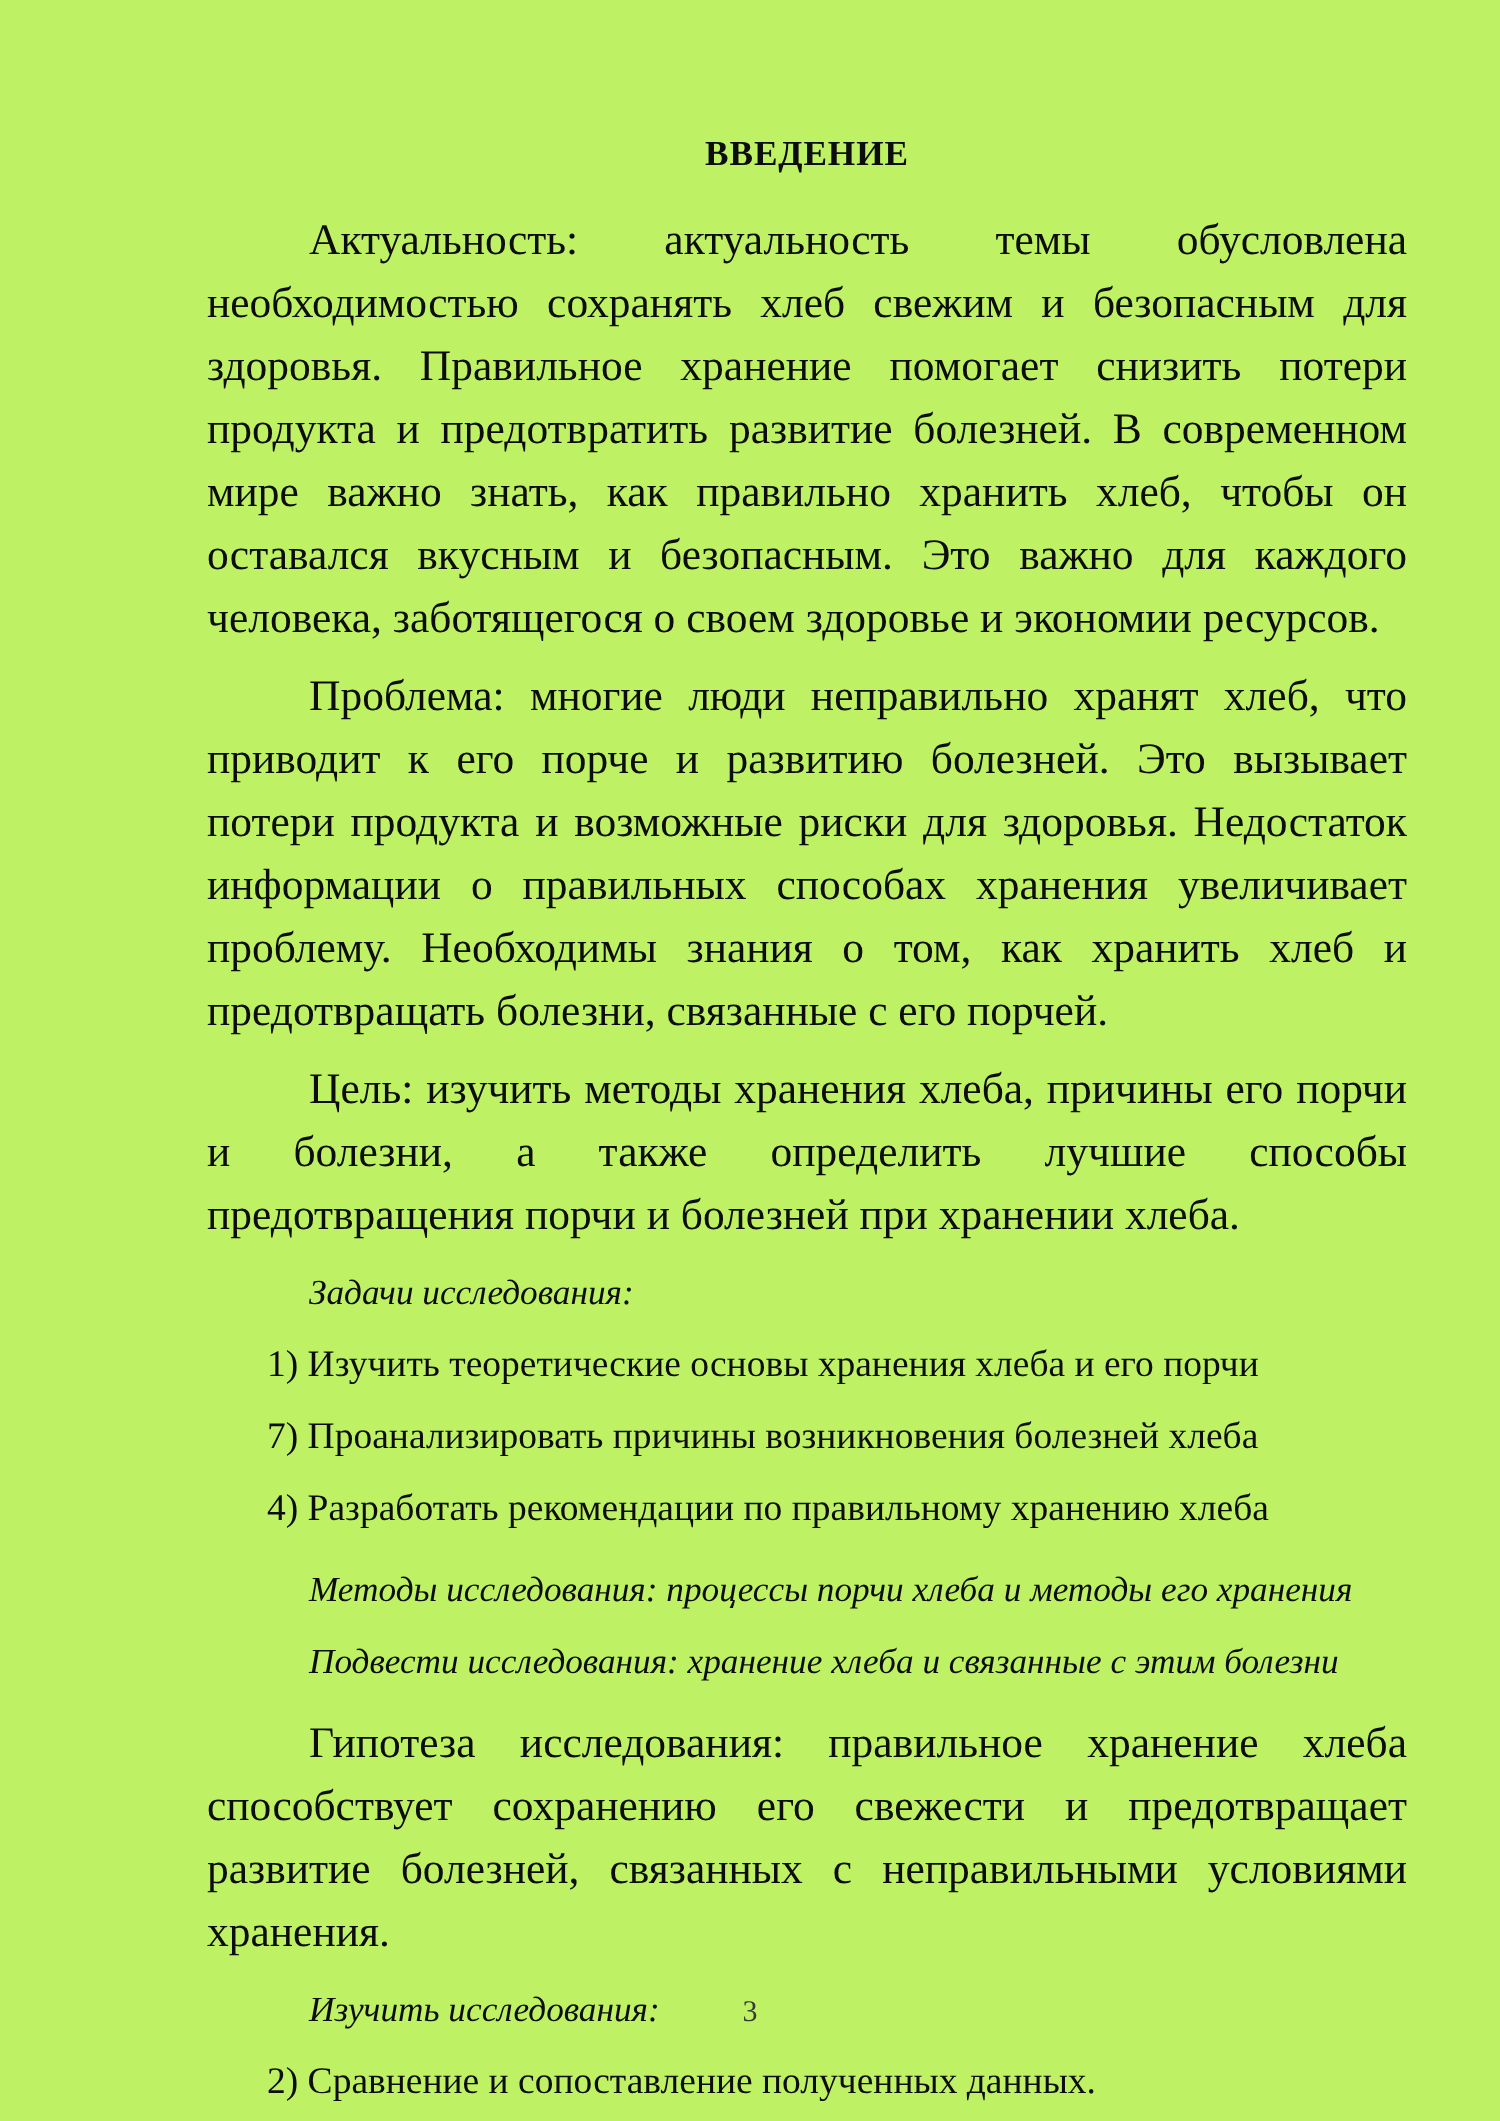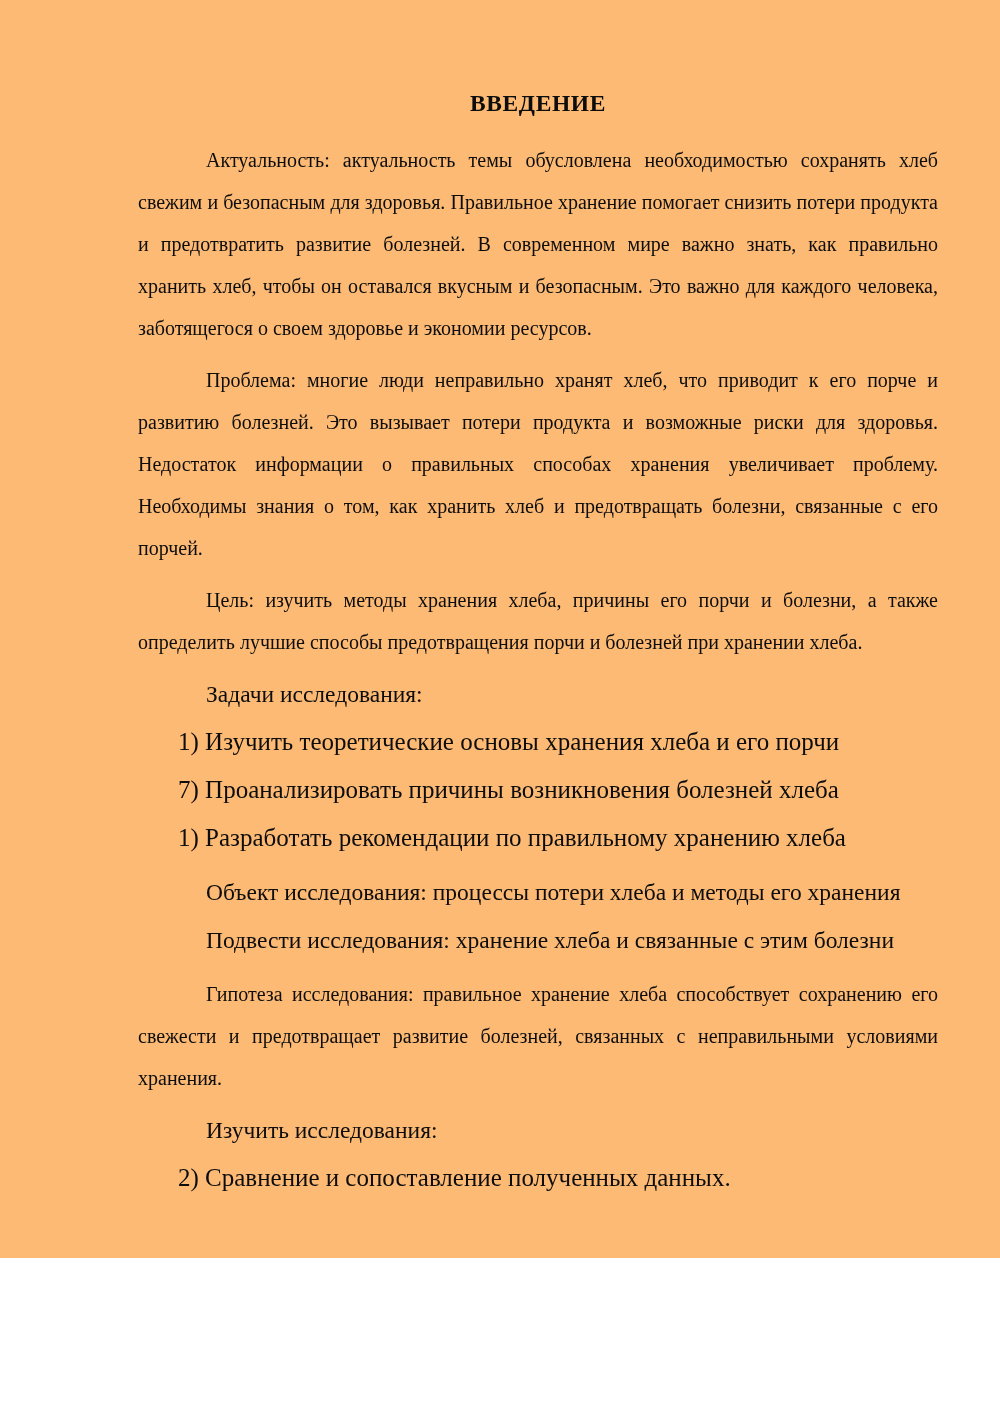--- a/index.html
+++ b/index.html
@@ -8,58 +8,59 @@
     padding: 0;
     background: #ffffff;
   }
   body {
     font-family: "Liberation Serif", "DejaVu Serif", serif;
     color: #0d0d0d;
   }
   .page {
     position: relative;
     width: 1000px;
-    height: 1258px;
+    height: 1414px;
     margin: 0 auto;
-    background: #fdba74;
+    background: #bef264;
     box-sizing: border-box;
     overflow: hidden;
   }
   .content {
     position: absolute;
     left: 138px;
     top: 88px;
     width: 800px;
   }
   .doc-title {
     text-align: center;
     font-weight: bold;
     font-size: 23.5px;
     letter-spacing: 0.6px;
     margin: 0 0 20px 0;
     line-height: 1.3;
   }
   .para {
     text-align: justify;
     text-justify: inter-word;
-    font-size: 20px;
+    font-size: 29px;
     line-height: 42px;
     margin: 0 0 10px 0;
     text-indent: 68px;
     hyphens: none;
   }
   .para:last-child {
     margin-bottom: 0;
   }
   .label-line {
     font-size: 23.5px;
     line-height: 42px;
     margin: 0 0 6px 0;
     padding-left: 68px;
     text-align: left;
+    font-style: italic;
   }
   .list {
     list-style: none;
     margin: 0 0 6px 0;
     padding: 0;
   }
   .list-item {
     font-size: 25px;
     line-height: 42px;
     padding-left: 40px;
@@ -90,26 +91,26 @@
 
     <p class="para">Проблема: многие люди неправильно хранят хлеб, что приводит к его порче и развитию болезней. Это вызывает потери продукта и возможные риски для здоровья. Недостаток информации о правильных способах хранения увеличивает проблему. Необходимы знания о том, как хранить хлеб и предотвращать болезни, связанные с его порчей.</p>
 
     <p class="para">Цель: изучить методы хранения хлеба, причины его порчи и болезни, а также определить лучшие способы предотвращения порчи и болезней при хранении хлеба.</p>
 
     <div class="label-line">Задачи исследования:</div>
 
     <ul class="list">
       <li class="list-item">1) Изучить теоретические основы хранения хлеба и его порчи</li>
       <li class="list-item">7) Проанализировать причины возникновения болезней хлеба</li>
-      <li class="list-item">1) Разработать рекомендации по правильному хранению хлеба</li>
+      <li class="list-item">4) Разработать рекомендации по правильному хранению хлеба</li>
     </ul>
 
     <div class="spacer-sm"></div>
 
-    <div class="label-line">Объект исследования: процессы потери хлеба и методы его хранения</div>
+    <div class="label-line">Методы исследования: процессы порчи хлеба и методы его хранения</div>
 
     <div class="label-line">Подвести исследования: хранение хлеба и связанные с этим болезни</div>
 
     <div class="spacer-sm"></div>
 
     <p class="para">Гипотеза исследования: правильное хранение хлеба способствует сохранению его свежести и предотвращает развитие болезней, связанных с неправильными условиями хранения.</p>
 
     <div class="label-line">Изучить исследования:</div>
 
     <ul class="list">

